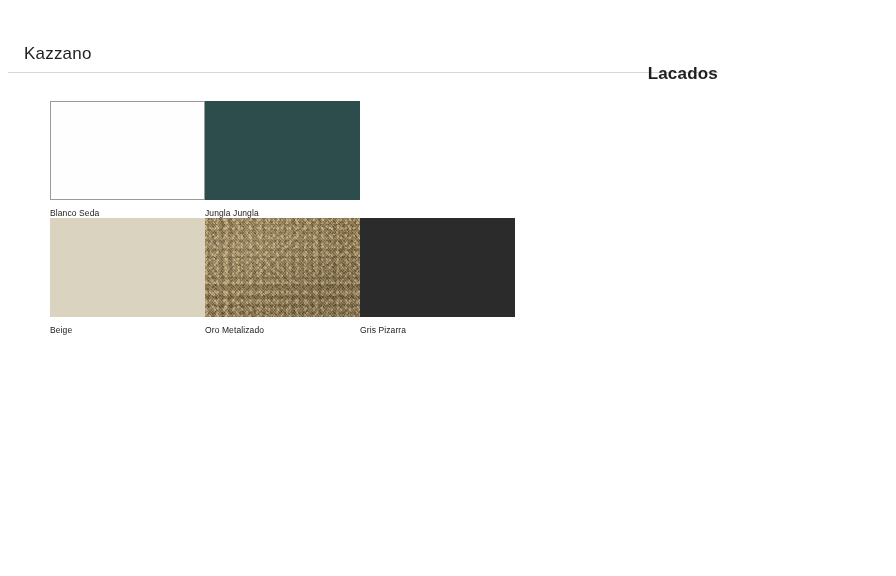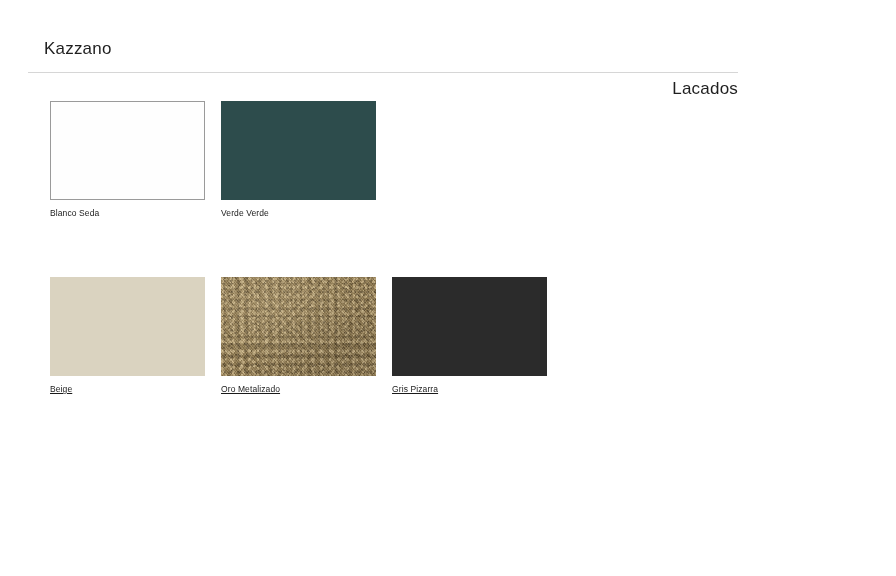--- a/index.html
+++ b/index.html
@@ -12,63 +12,60 @@
     height: 576px;
     font-family: "Liberation Sans", sans-serif;
     color: #1a1a1a;
     overflow: hidden;
     position: relative;
   }
 
   
   .page-header {
     position: absolute;
-    left: 28px;
+    left: 8px;
     top: 40px;
     width: 710px;
     height: 33px;
     border-bottom: 1px solid #d6d6d6;
     display: flex;
-    align-items: flex-start;
+    align-items: center;
     justify-content: space-between;
     box-sizing: border-box;
   }
   .brand-title {
     font-size: 17px;
     font-weight: 400;
     letter-spacing: 0.2px;
     color: #1f1f1f;
     padding-left: 16px;
     padding-bottom: 5px;
     line-height: 1;
   }
   .collection-title {
     font-size: 17px;
-    font-weight: 400;
+    font-weight: 700;
     letter-spacing: 0.2px;
     color: #1f1f1f;
     padding-bottom: 5px;
     line-height: 1;
     margin-top: 40px;
   }
 
   
   .swatch-grid {
     position: absolute;
     left: 50px;
     top: 101px;
     width: 668px;
   }
   .swatch-row {
     display: flex;
-    gap: 16px;
   }
   .swatch-row + .swatch-row {
-    margin-top: 59px;
-    text-decoration: underline;
   }
   .swatch-cell {
     width: 155px;
   }
   .swatch-chip {
     width: 155px;
     height: 99px;
     box-sizing: border-box;
     background-color: #ffffff;
   }
@@ -132,21 +129,21 @@
   <div class="swatch-row">
     <div class="swatch-cell">
       <div class="swatch-chip bordered" style="background-color: rgb(254, 254, 254);"></div>
       <div class="swatch-label">Blanco Seda</div>
     </div>
 
 
 
     <div class="swatch-cell">
       <div class="swatch-chip" style="background-color: rgb(45, 76, 76);"></div>
-      <div class="swatch-label">Verde Verde</div>
+      <div class="swatch-label">Jungla Jungla</div>
     </div>
   </div>
 
   <div class="swatch-row">
     <div class="swatch-cell">
       <div class="swatch-chip" style="background-color: rgb(218, 211, 192);"></div>
       <div class="swatch-label">Beige</div>
     </div>
 
 

